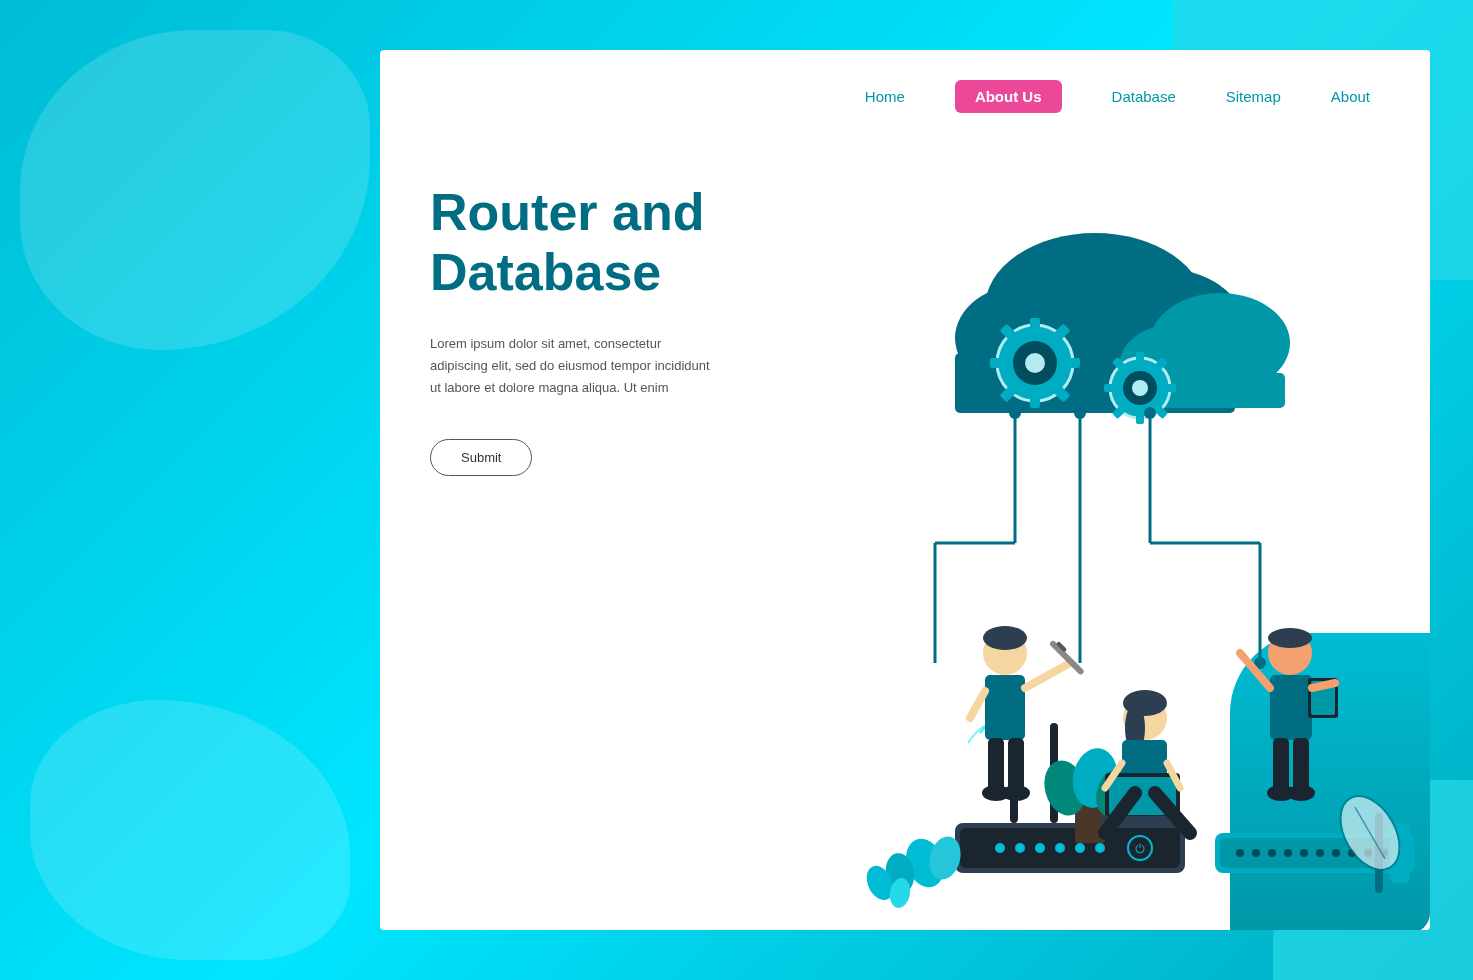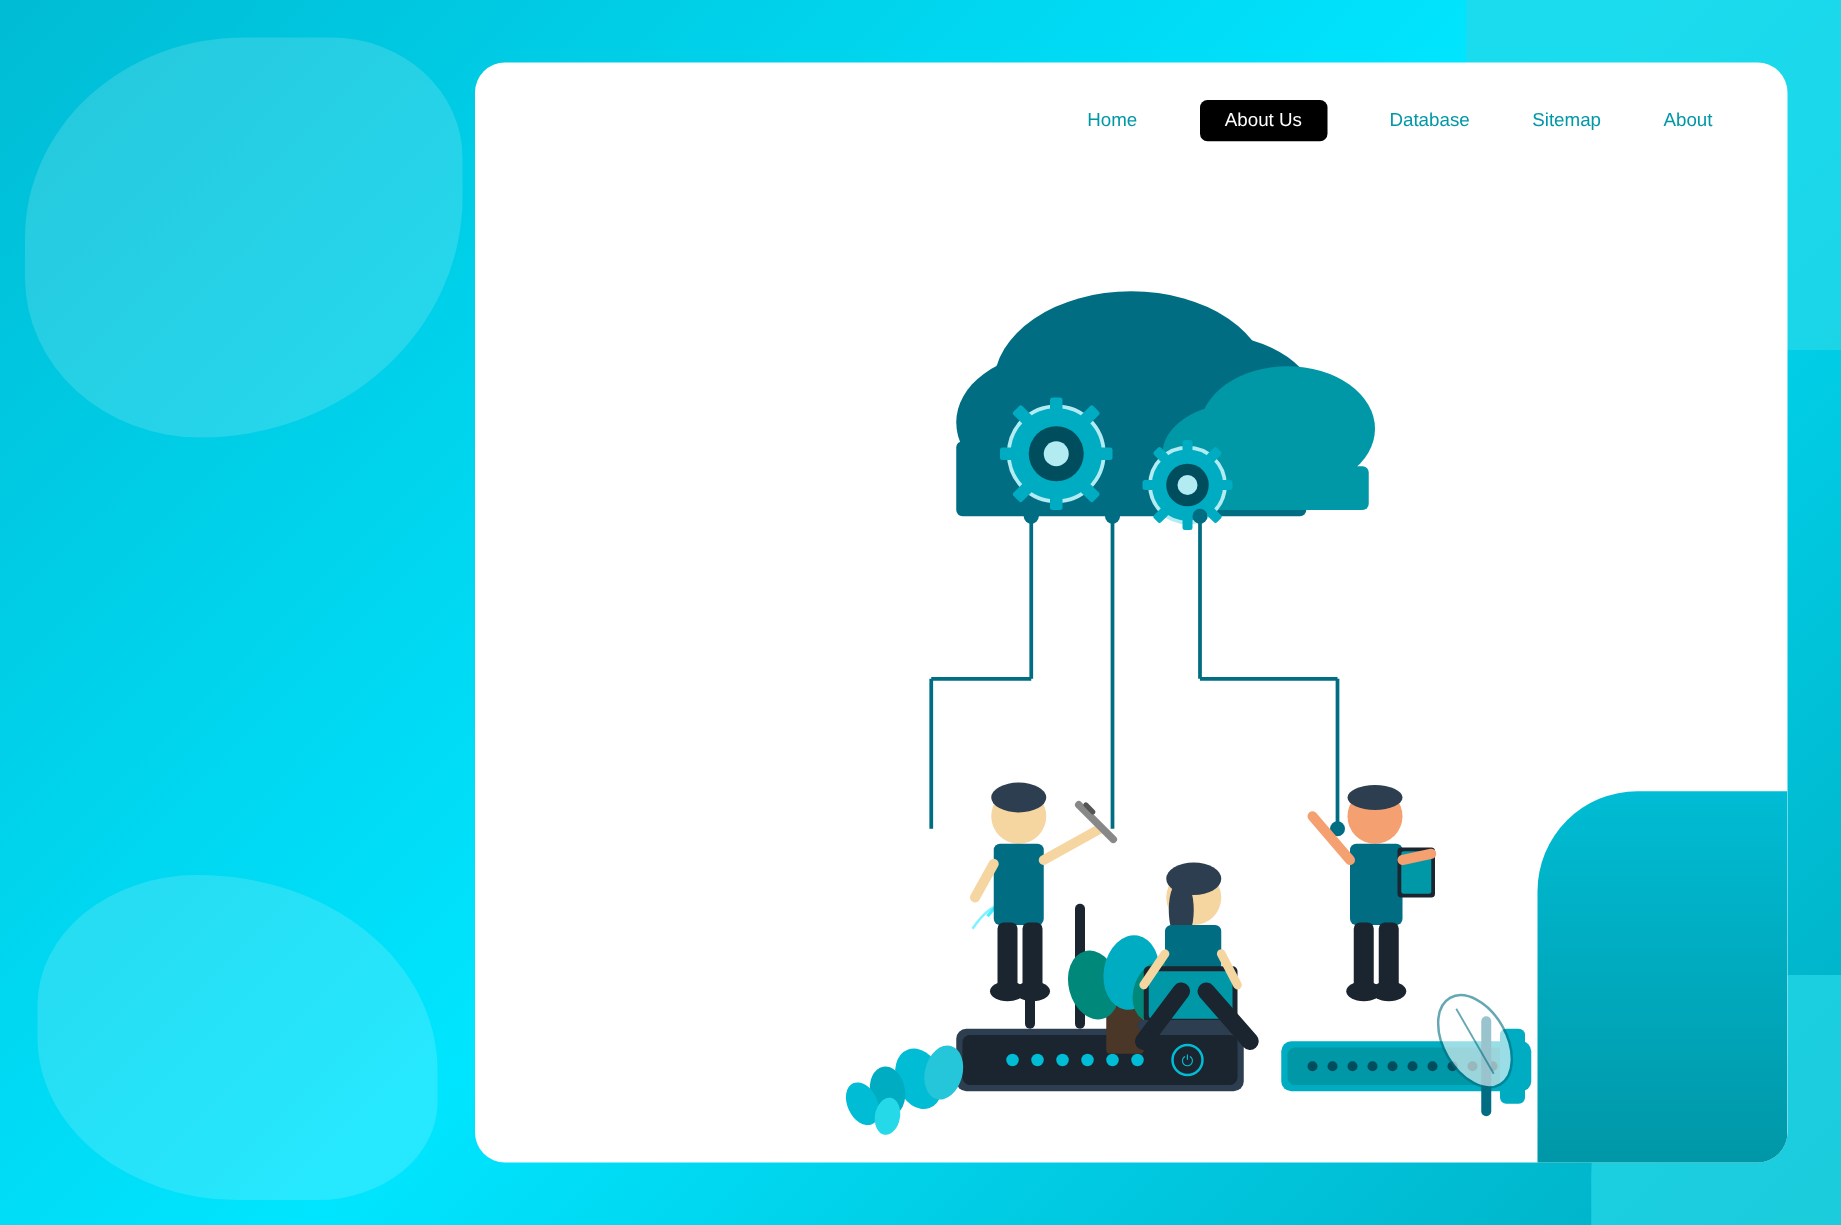--- a/index.html
+++ b/index.html
@@ -51,45 +51,46 @@
     }
 
     
     .main-card {
       position: absolute;
       top: 50px;
       left: 380px;
       width: 1050px;
       height: 880px;
       background: white;
-      border-radius: 24px;
+      border-radius: 4px;
       overflow: hidden;
     }
 
     
     nav {
       display: flex;
       justify-content: flex-end;
       align-items: center;
       padding: 30px 60px;
       gap: 50px;
     }
 
     nav a {
       text-decoration: none;
       color: #0097a7;
       font-size: 15px;
       font-weight: 500;
     }
 
     nav a.active {
-      background: #000000;
+      background: #ec4899;
       color: white;
       padding: 8px 20px;
       border-radius: 6px;
+      font-weight: bold;
     }
 
     
     .content-area {
       display: flex;
       height: calc(100% - 90px);
     }
 
     
     .left-panel {
@@ -164,20 +165,28 @@
 <div class="main-card">
   <nav>
     <a href="#">Home</a>
     <a href="#" class="active">About Us</a>
     <a href="#">Database</a>
     <a href="#">Sitemap</a>
     <a href="#">About</a>
   </nav>
 
   <div class="content-area">
+    <div class="left-panel">
+      <h1 class="page-title">
+        <span>Router and</span><br>
+        <span>Database</span>
+      </h1>
+      <p class="page-desc">Lorem ipsum dolor sit amet, consectetur adipiscing elit, sed do eiusmod tempor incididunt ut labore et dolore magna aliqua. Ut enim</p>
+      <button class="submit-btn">Submit</button>
+    </div>
 
     <div class="right-panel">
 
       <div class="card-bg-shape"></div>
 
       <svg class="illustration-svg" viewBox="0 0 670 790" xmlns="http://www.w3.org/2000/svg">
 
         <ellipse cx="335" cy="165" rx="110" ry="75" fill="#006d82"></ellipse>
         <ellipse cx="270" cy="195" rx="75" ry="55" fill="#006d82"></ellipse>
         <ellipse cx="400" cy="185" rx="85" ry="60" fill="#006d82"></ellipse>

